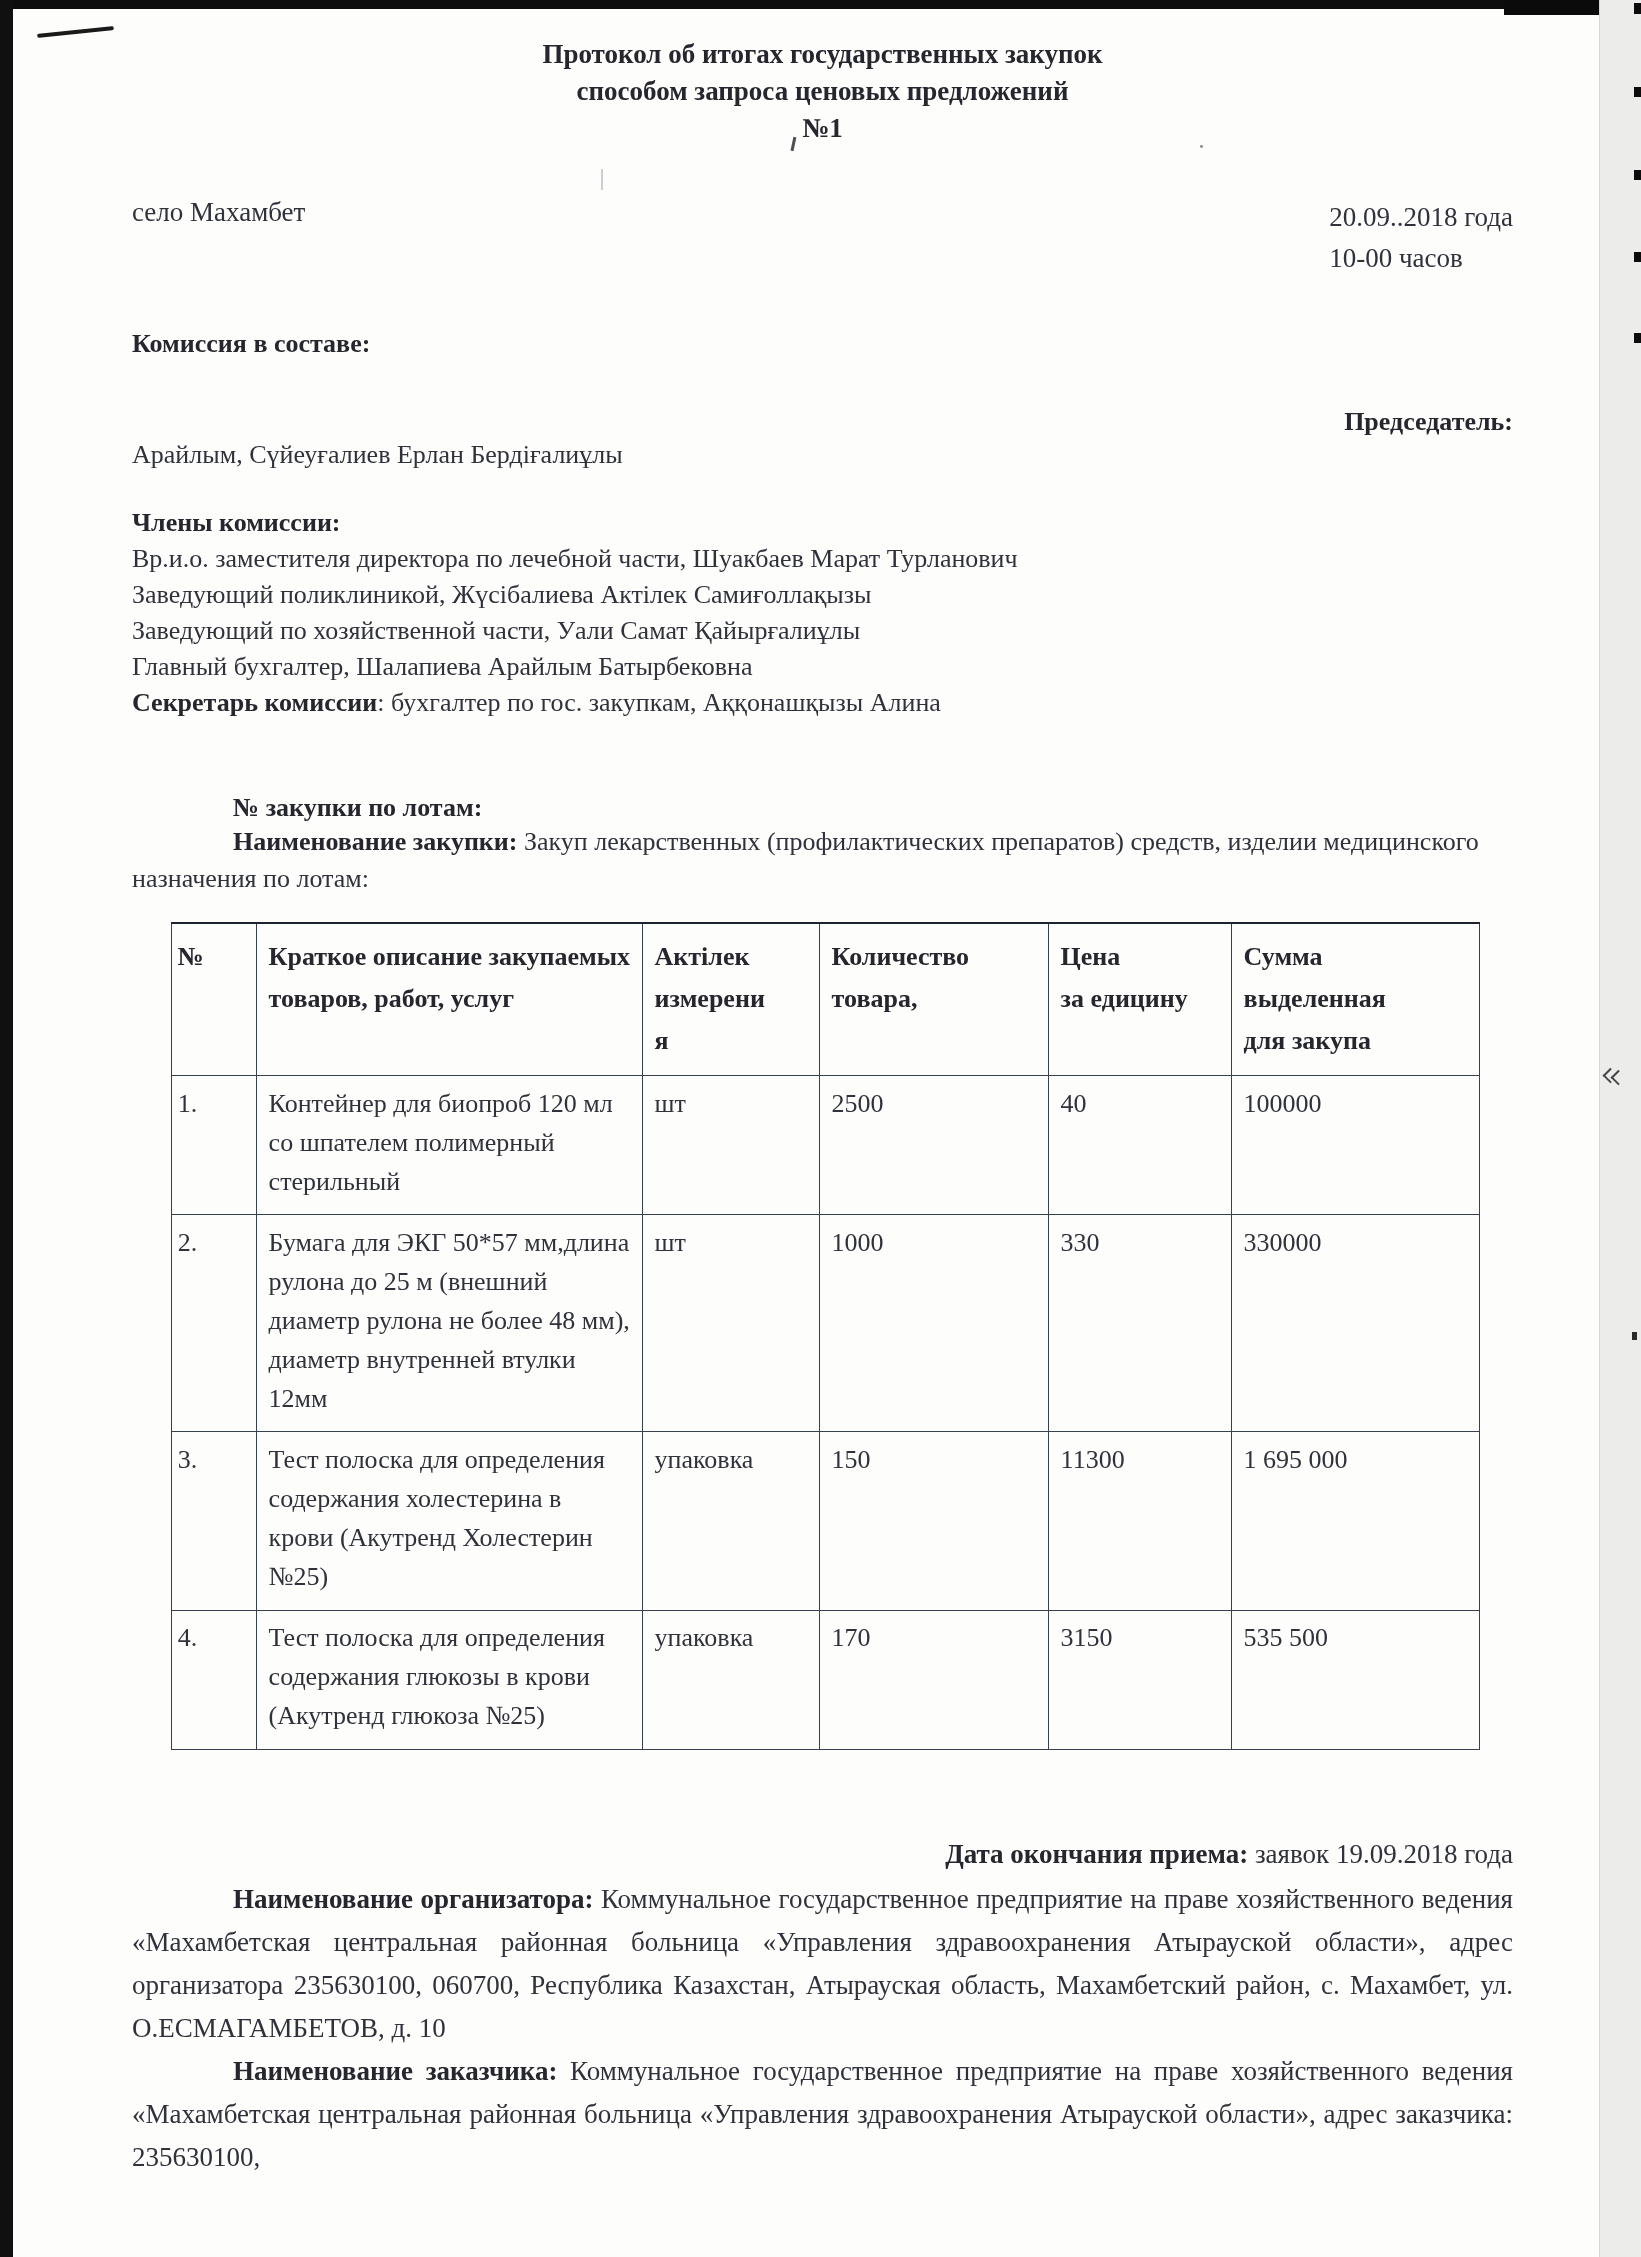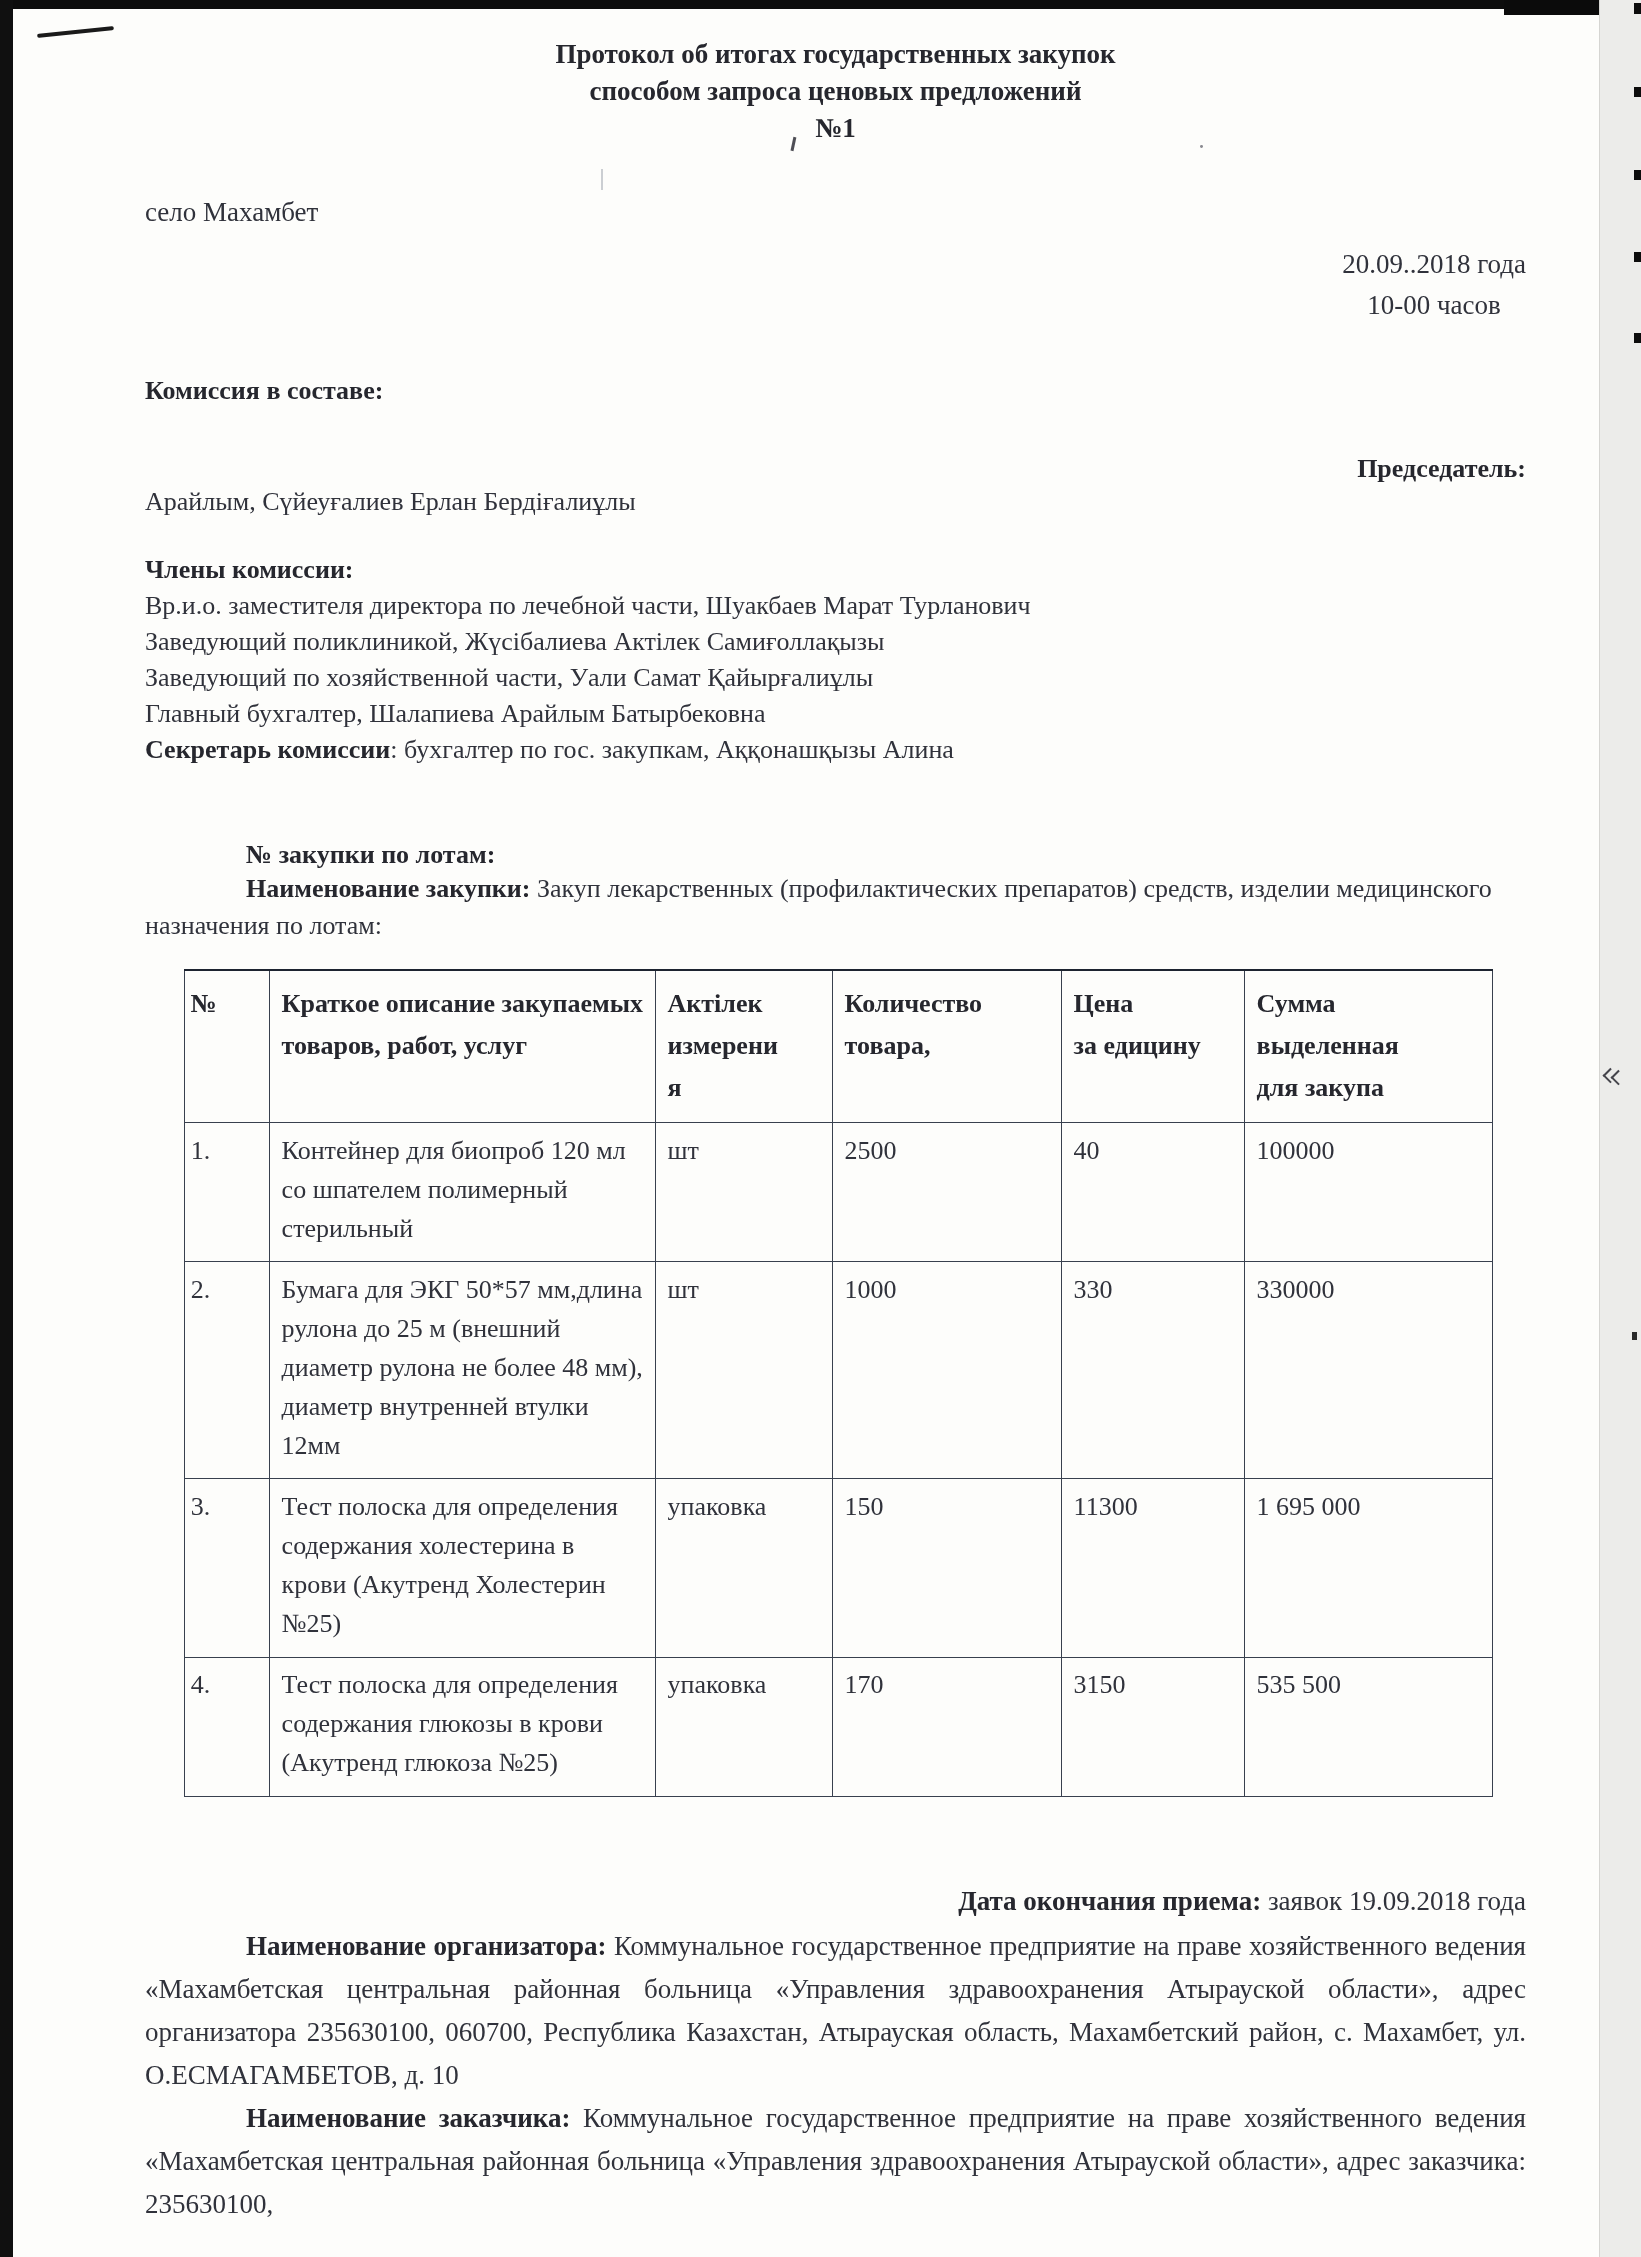--- a/index.html
+++ b/index.html
@@ -16,24 +16,24 @@
   .d1{top:2.9px;height:11.6px}.d2{top:87px;height:9.7px}.d3{top:170px;height:9.7px}
   .d4{top:252px;height:9.7px}.d5{top:333px;height:9.7px}
   .edge-dash-small{position:absolute;left:1632px;top:1332px;width:4.8px;height:7.7px;background:#2a2a2a;}
   .streak-diag{position:absolute;left:37px;top:30px;width:77px;height:3.9px;background:#1a1a1a;transform:rotate(-6deg);border-radius:1.9px;}
   .squiggle{position:absolute;left:792px;top:137px;width:2.9px;height:13.5px;background:#4e4e55;transform:rotate(12deg);}
   .tick-faint{position:absolute;left:601px;top:169px;width:1.9px;height:21px;background:#9aa0aa;opacity:.5;}
   .dot-faint{position:absolute;left:1200px;top:145px;width:2.9px;height:2.9px;background:#8a8a90;border-radius:50%;}
   .chev{position:absolute;width:8.7px;height:8.7px;border-left:2.9px solid #45454c;border-bottom:2.9px solid #45454c;transform:rotate(45deg);}
   .c1{left:1605px;top:1070px}.c2{left:1613px;top:1072px}
   
-  .content{position:absolute;left:145px;top:0;width:1381px;}
+  .content{position:absolute;left:132px;top:0;width:1381px;}
   .title{margin-top:36px;text-align:center;font-weight:bold;font-size:27px;line-height:37px;color:#26272e;}
   .meta-row{display:flex;justify-content:space-between;margin-top:50px;font-size:27px;}
-  .meta-right{text-align:center;line-height:41px;margin-top:47px;}
+  .meta-right{text-align:left;line-height:41px;}
   .commission-heading{margin-top:50px;font-weight:bold;font-size:26px;color:#26272e;}
   .chairman-label{margin-top:48px;font-weight:bold;font-size:26px;color:#26272e;text-align:right;}
   .line{font-size:26px;line-height:36px;}
   .bold{font-weight:bold;color:#26272e;margin-top:32px;}
   .lots-heading{margin-top:72px;margin-left:101px;font-weight:bold;font-size:26px;color:#26272e;}
   .para{font-size:26px;line-height:37px;margin:0;}
   .indent{text-indent:101px;}
   .lot-table{margin-top:25px;margin-left:39px;width:1308px;border-collapse:collapse;table-layout:fixed;font-size:26px;}
   .lot-table th,.lot-table td{border:1.9px solid #38404e;vertical-align:top;text-align:left;font-weight:normal;}
   .lot-table th{font-weight:bold;color:#26272e;padding:11.6px 11.6px 13.5px 11.6px;line-height:42px;border-top:2.9px solid #1d2430;}

